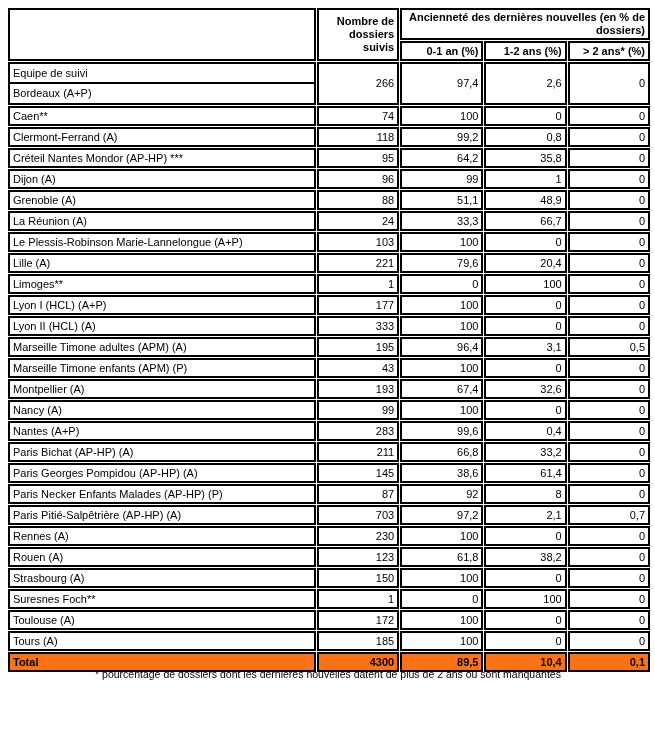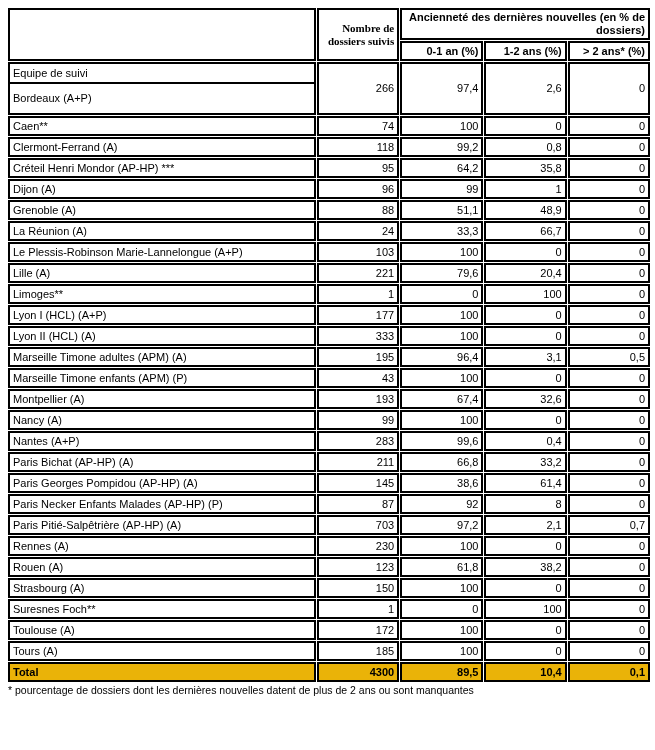--- a/index.html
+++ b/index.html
@@ -29,43 +29,43 @@
     box-sizing: border-box;
     font-size: 11px;
     line-height: 13px;
     padding: 1px 3px;
     overflow: hidden;
     background: #ffffff;
     vertical-align: middle;
   }
   th { font-weight: bold; text-align: right; }
   th.h-anciennete { height: 27px; vertical-align: top; white-space: normal; }
-  th.h-dossiers { white-space: normal; vertical-align: middle; font-family: Liberation Serif, serif; }
+  th.h-dossiers { white-space: normal; vertical-align: middle; }
   th.h-sub { height: 20px; white-space: nowrap; vertical-align: bottom; margin-top: 23px; }
   th.h-corner { background: #ffffff; }
 
   td.label-cell { text-align: left; white-space: nowrap; height: 20px; margin-top: 8px; }
   td.num-cell { text-align: right; white-space: nowrap; height: 20px; }
 
   td.group-label-cell { padding: 0; height: 41px; }
   .group-label-top, .group-label-bottom {
     padding: 4px 3px; box-sizing: border-box;
     display: flex; align-items: center;
     font-size: 11px; line-height: 13px;
   }
   .group-label-top { height: 20px; border-bottom: 2px solid #000000; }
-  .group-label-bottom { height: 29px; }
-
-  tr.total-row td { background: #eab308; font-weight: bold; }
+  .group-label-bottom { height: 19px; }
+
+  tr.total-row td { background: #f97316; font-weight: bold; }
 
   .footnotes {
     position: absolute; left: 8px; top: 668px; width: 640px;
     font-size: 10.5px; line-height: 13px;
   }
-  .footnotes p { margin: 16px 0 10px 0; white-space: nowrap; }
+  .footnotes p { margin: 0 0 10px 0; white-space: nowrap; text-align: center; }
 </style>
 </head>
 <body>
 
 <div class="page">
 
   <table class="stats">
     <colgroup>
       <col class="c-label">
         <col class="c-n1">
@@ -104,21 +104,21 @@
           <td class="num-cell">0</td>
         </tr>
         <tr>
           <td class="label-cell">Clermont-Ferrand (A)</td>
           <td class="num-cell">118</td>
           <td class="num-cell">99,2</td>
           <td class="num-cell">0,8</td>
           <td class="num-cell">0</td>
         </tr>
         <tr>
-          <td class="label-cell">Créteil Henri Mondor (AP-HP) ***</td>
+          <td class="label-cell">Créteil Nantes Mondor (AP-HP) ***</td>
           <td class="num-cell">95</td>
           <td class="num-cell">64,2</td>
           <td class="num-cell">35,8</td>
           <td class="num-cell">0</td>
         </tr>
         <tr>
           <td class="label-cell">Dijon (A)</td>
           <td class="num-cell">96</td>
           <td class="num-cell">99</td>
           <td class="num-cell">1</td>

